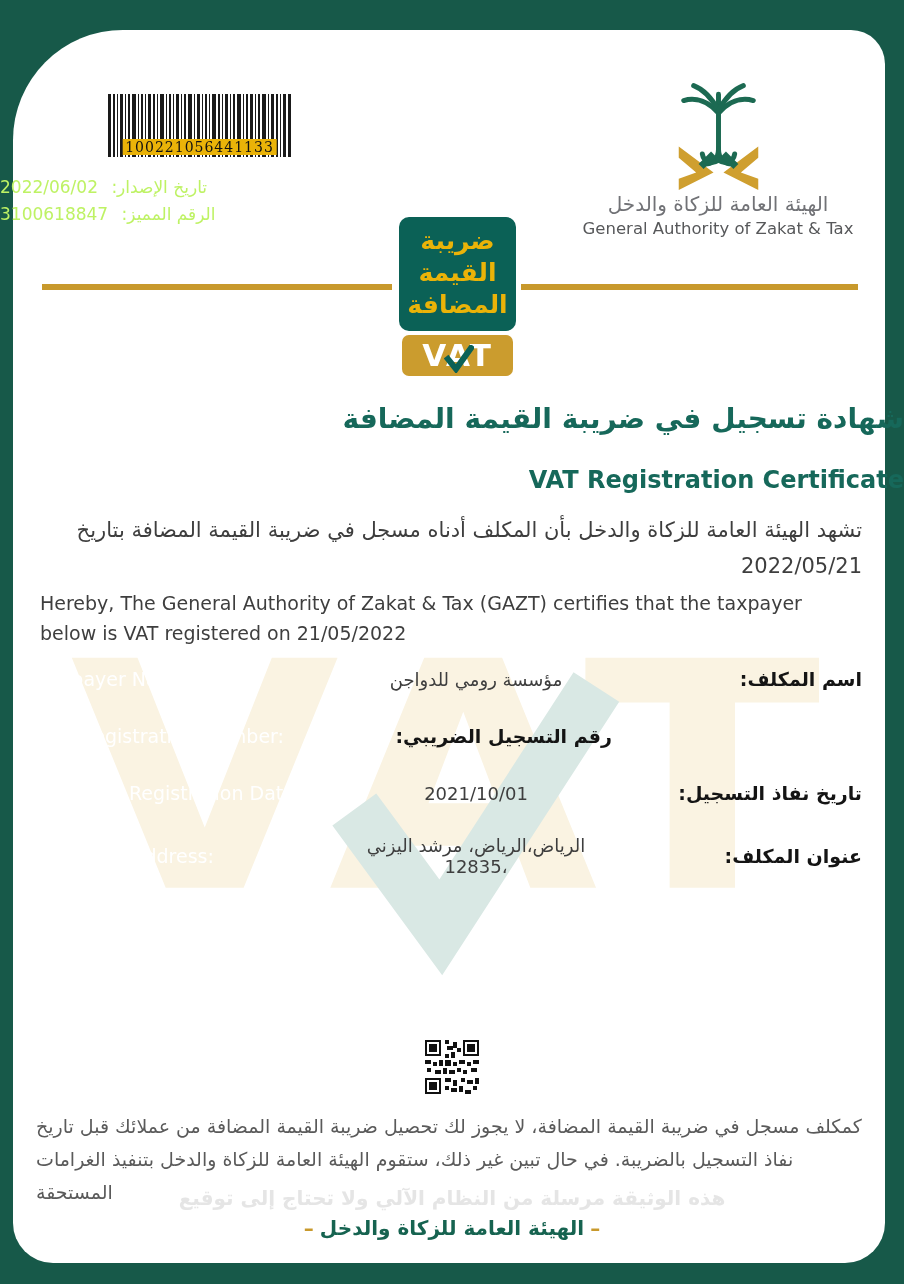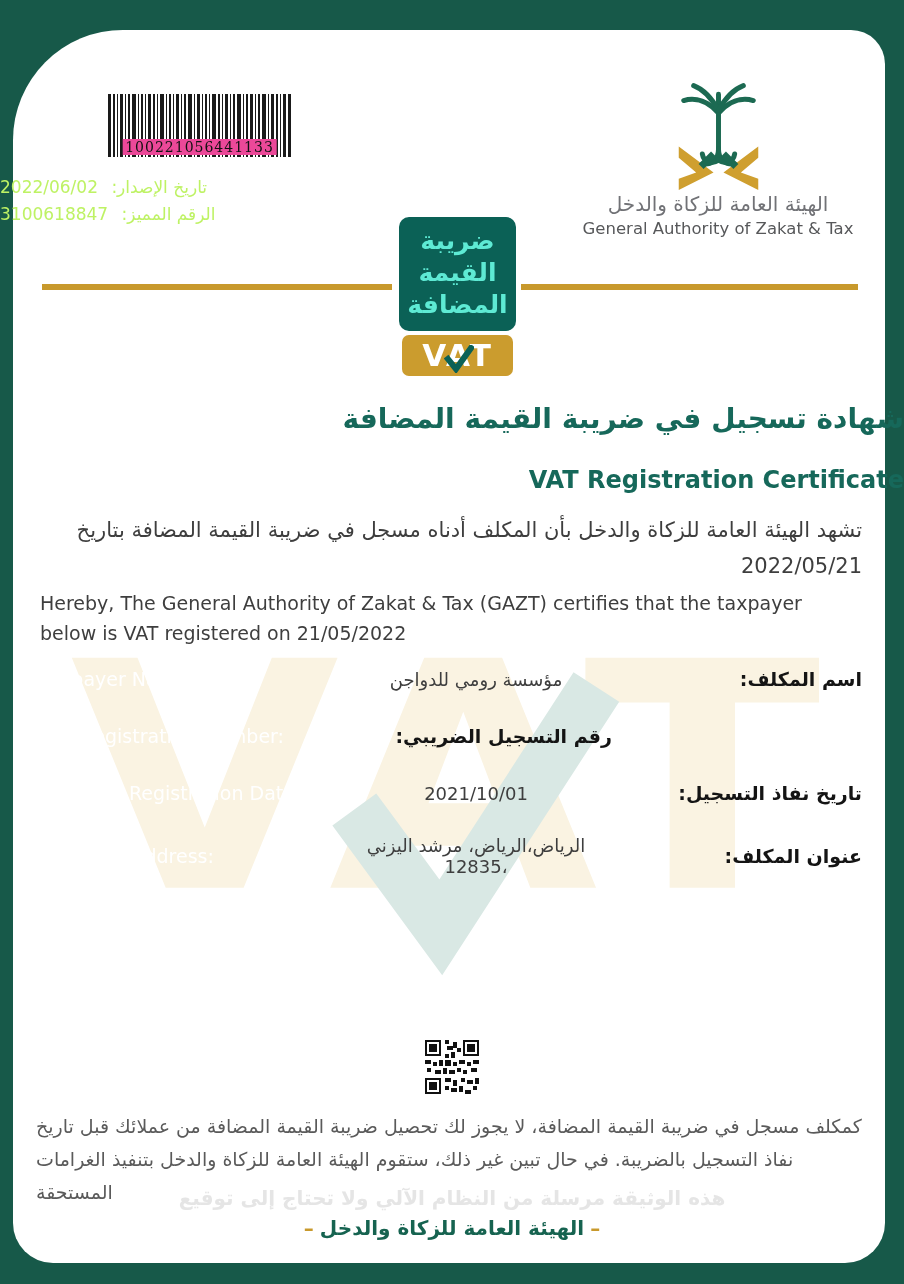--- a/index.html
+++ b/index.html
@@ -27,21 +27,21 @@
   .watermark-check {
     position:absolute; top:660px; left:300px;
     z-index:1;
   }
   .layer { position:absolute; inset:0; z-index:2; }
   
   .barcode-wrap { position:absolute; left:108px; top:94px; width:183px; height:63px; }
   .barcode-wrap svg { display:block; }
   .barcode-number {
     position:absolute; left:50%; transform:translateX(-50%);
-    bottom:2px; background:#ec4899; padding:0 3px;
+    bottom:2px; background:#eab308; padding:0 3px;
     font-family:"DejaVu Serif", serif;
     font-size:14px; letter-spacing:1px; color:#111; white-space:nowrap;
   }
   .issue-block {
     position:absolute; top:174px; right:564px; width:340px;
     direction:rtl; text-align:left;
     font-size:17px; color:#bef264; line-height:27px; white-space:nowrap;
   }
   .issue-line .lbl { margin-left:8px; }
   .authority-block {
@@ -49,21 +49,21 @@
   }
   .authority-emblem { display:block; margin:0 auto; }
   .authority-ar { font-size:20px; color:#717276; direction:rtl; margin-top:2px; }
   .authority-en { font-size:16.5px; color:#57585a; margin-top:3px; }
   
   .gold-line-left  { position:absolute; top:284px; left:42px;  width:350px; height:6px; background:#c8992c; }
   .gold-line-right { position:absolute; top:284px; left:521px; width:337px; height:6px; background:#c8992c; }
   .vat-logo { position:absolute; top:217px; left:399px; width:117px; text-align:center; }
   .vat-logo-green {
     background:#0b6156; border-radius:10px; padding:8px 4px 10px;
-    color:#5eead4; font-weight:bold; font-size:25px; line-height:32px;
+    color:#eab308; font-weight:bold; font-size:25px; line-height:32px;
     direction:rtl;
   }
   .vat-logo-gold {
     position:relative; margin:4px auto 0; width:111px; height:41px;
     background:#cb9c2e; border-radius:7px;
     color:#ffffff; font-weight:800; font-size:31px; line-height:41px;
     letter-spacing:2px;
   }
   .vat-logo-gold svg { position:absolute; left:42px; top:10px; }
   

